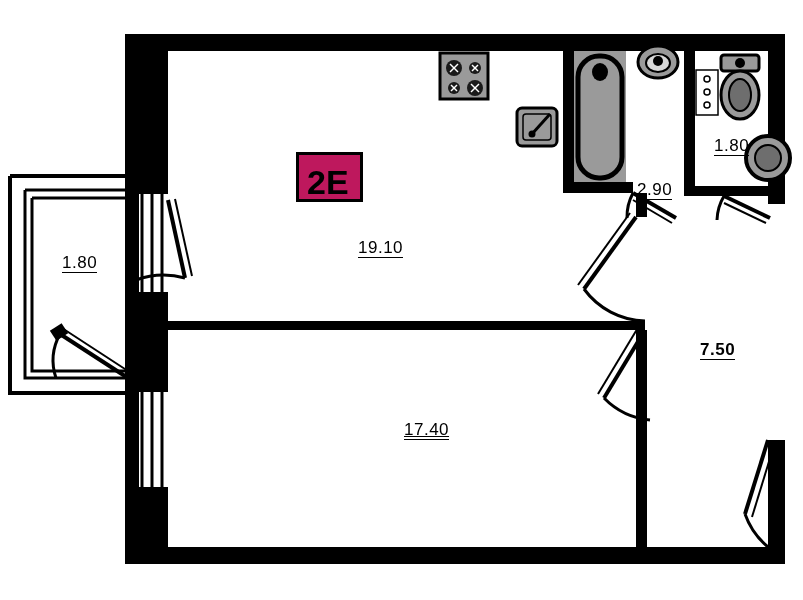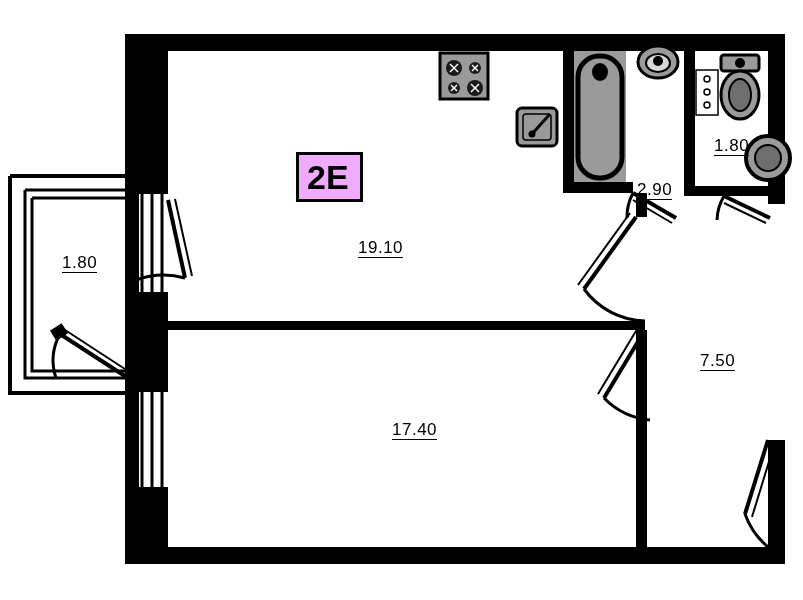--- a/index.html
+++ b/index.html
@@ -35,23 +35,23 @@
     border-bottom: 1.5px solid #000;
     padding-bottom: 0px;
     line-height: 19px;
   }
   #title-box {
     position: absolute;
     left: 296px;
     top: 152px;
     height: 44px;
     border: 3px solid #000;
-    background: #f0abfc;
+    background: #be185d;
     display: flex;
-    align-items: center;
+    align-items: flex-end;
   }
   #title-type {
     display: flex;
     align-items: center;
     justify-content: center;
     padding: 0 8px;
     font-size: 34px;
     font-weight: bold;
     line-height: 1;
     font-family: "Liberation Sans", sans-serif;
@@ -239,19 +239,19 @@
     </g>
 
   </svg>
 
   <div id="title-box">
     <div id="title-type">2E</div>
     <div id="title-sep"></div>
   </div>
 
   <div class="area-label" style="left:358px; top:238px;">19.10</div>
-  <div class="area-label" style="left:392px; top:420px;">17.40</div>
-  <div class="area-label" style="left:700px; top:351px;">7.50</div>
+  <div class="area-label" style="left:404px; top:420px;text-decoration:underline;">17.40</div>
+  <div class="area-label" style="left:700px; top:340px;font-weight:bold;">7.50</div>
   <div class="area-label" style="left:637px; top:133px;margin-top:47px;">2.90</div>
   <div class="area-label" style="left:714px; top:136px;">1.80</div>
   <div class="area-label" style="left:62px; top:253px;">1.80</div>
 
 </div>
 
 </body></html>

